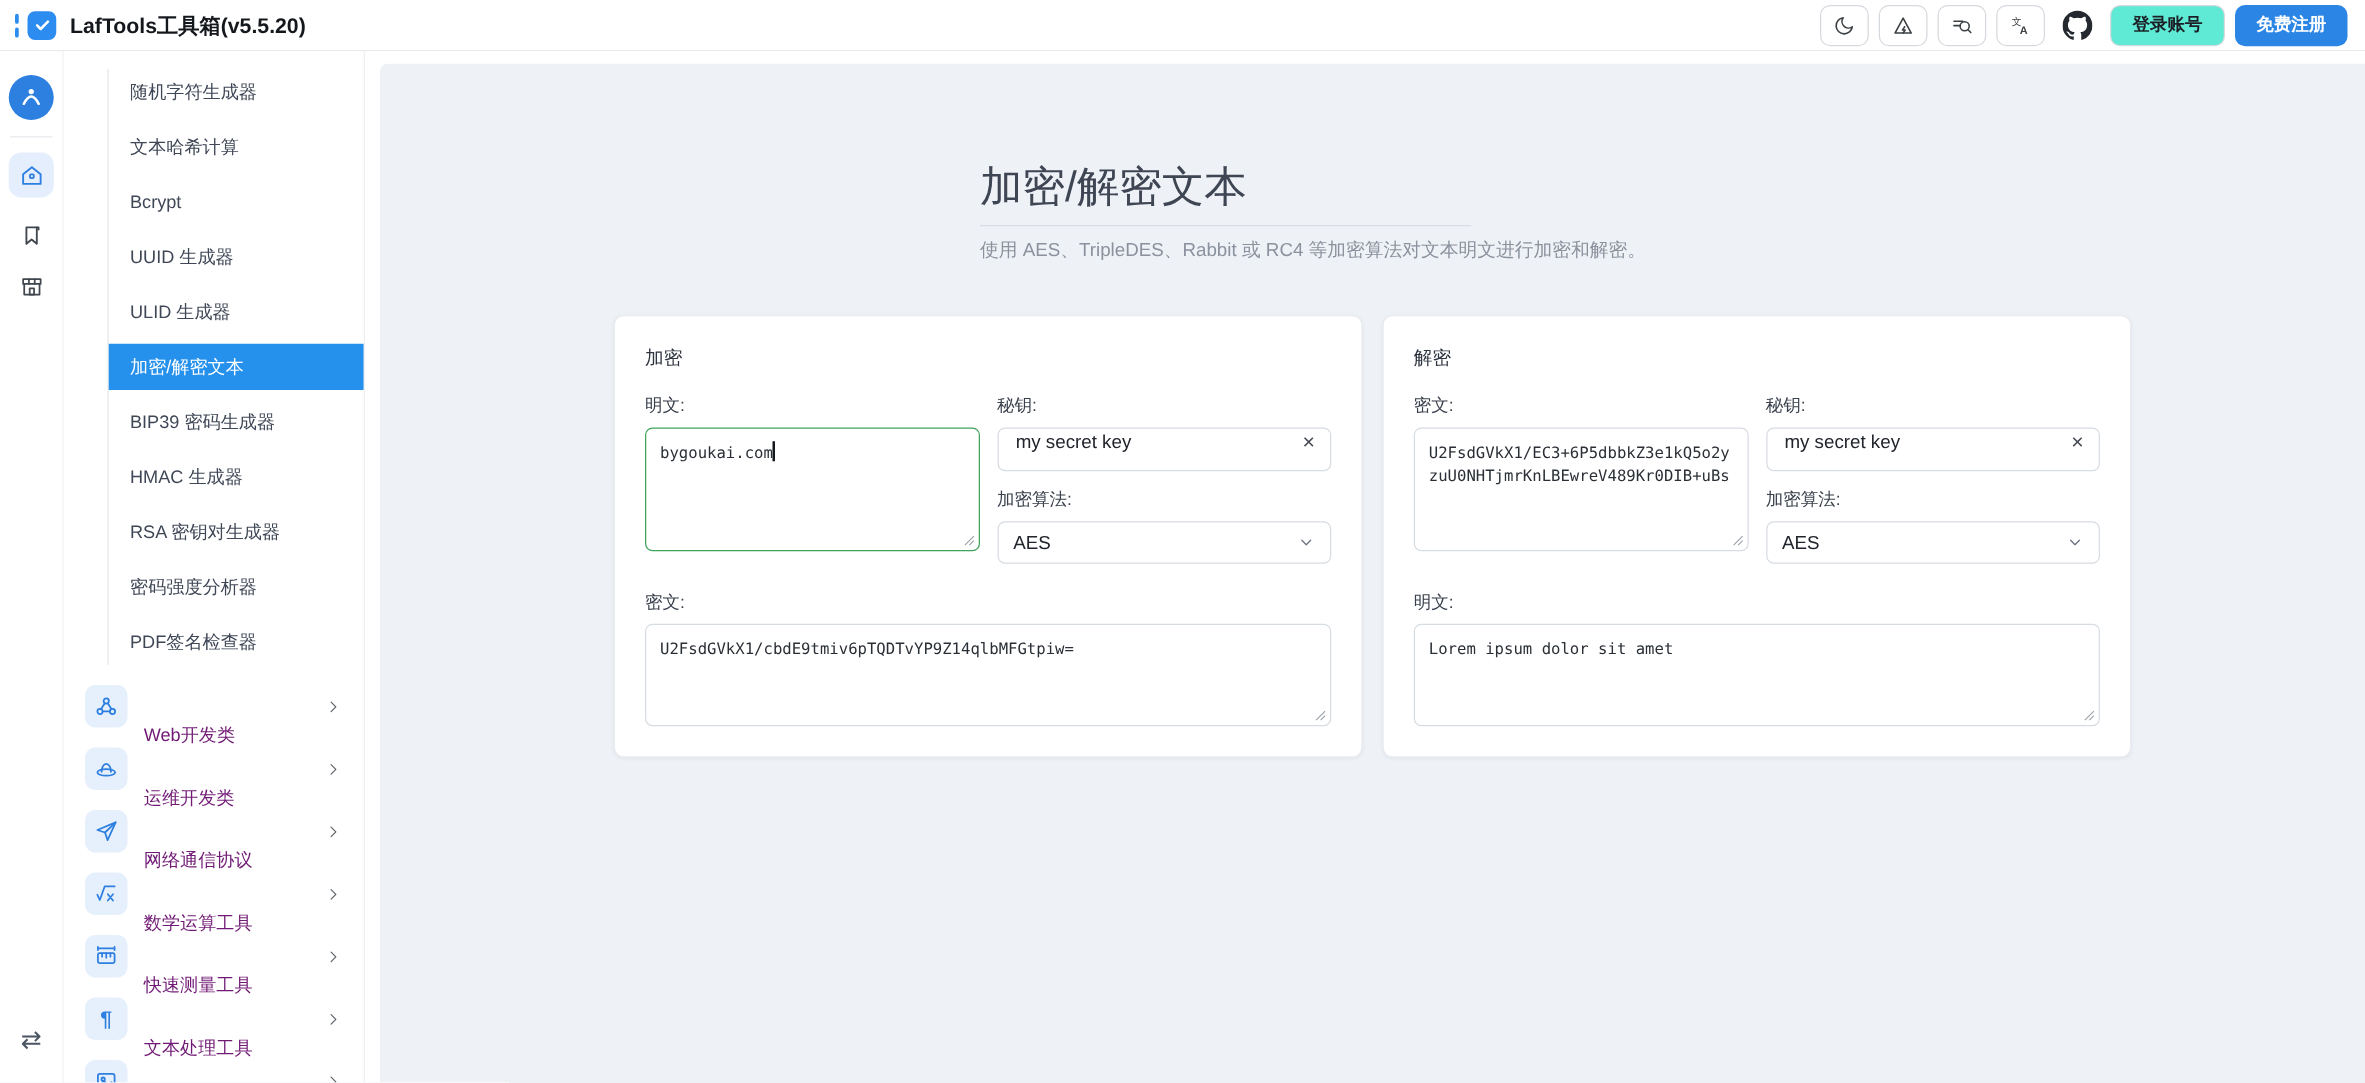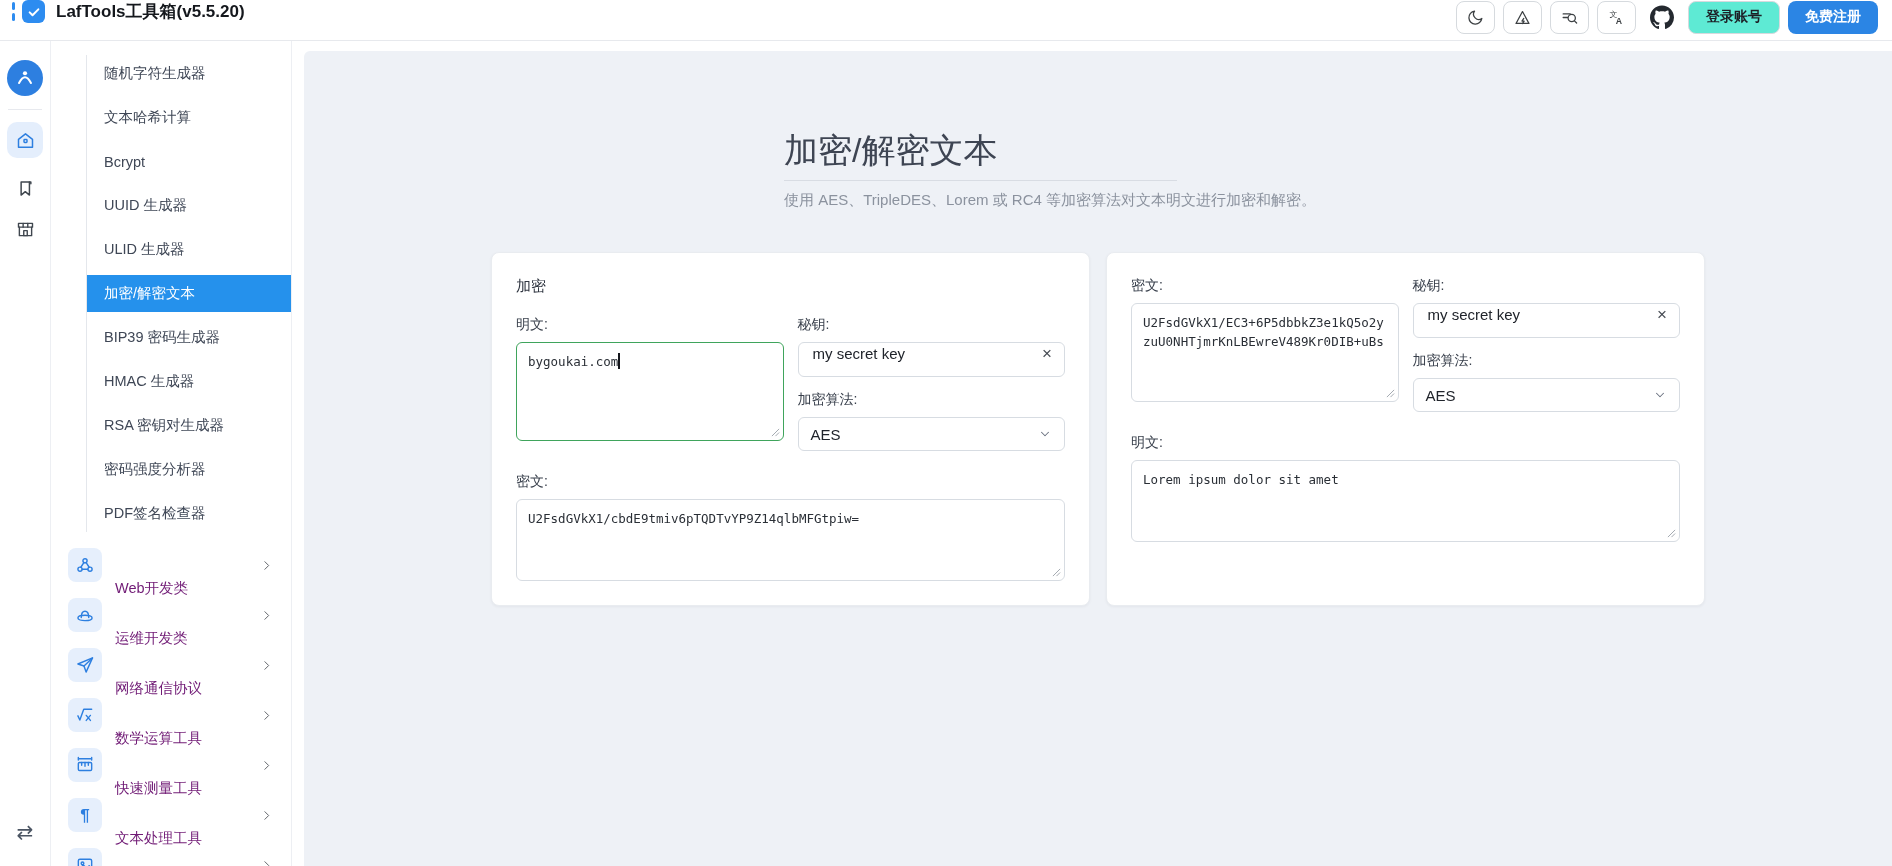--- a/index.html
+++ b/index.html
@@ -4,21 +4,21 @@
 <style>
   * { box-sizing: border-box; }
   html,body { margin:0; padding:0; }
   body {
     width:1892px; height:866px; overflow:hidden;
     font-family:"Liberation Sans","DejaVu Sans",sans-serif;
     background:#fff; color:#1f2329;
   }
   
   .topbar {
-    height:41px; display:flex; align-items:flex-start;
+    height:41px; display:flex; align-items:center;
     padding:0 14px 0 12px; border-bottom:1px solid #e7e9ed; background:#fff;
   }
   .brand { display:flex; align-items:center; gap:7px; }
   .dash-col { display:flex; flex-direction:column; gap:3px; }
   .dash-col i { display:block; width:3px; height:8px; background:#2d8cf0; border-radius:2px; }
   .logo-box {
     width:23px; height:23px; border-radius:6px; background:#2d8cf0;
     display:flex; align-items:center; justify-content:center;
   }
   .brand-text { font-size:17px; font-weight:700; color:#14171c; margin-left:4px; }
@@ -325,21 +325,21 @@
       </div>
     </div>
   </aside>
 
   <main class="main">
     <div class="panel">
 
       <div class="page-head">
         <div class="page-title">加密/解密文本</div>
         <div class="title-underline"></div>
-        <div class="page-subtitle">使用 AES、TripleDES、Lorem 或 RC4 等加密算法对文本明文进行加密和解密。</div>
+        <div class="page-subtitle">使用 AES、TripleDES、Rabbit 或 RC4 等加密算法对文本明文进行加密和解密。</div>
       </div>
 
       <div class="cards">
 
         <section class="card">
           <div class="card-title">加密</div>
           <div class="row">
             <div class="col">
               <label class="field-label">明文:</label>
               <div class="ta-wrap">
@@ -374,20 +374,21 @@
               <span class="resize-corner">
                   <svg width="9" height="9" viewBox="0 0 10 10">
                     <path d="M9 1L1 9M9 5L5 9" fill="none"></path>
                   </svg>
                 </span>
             </div>
           </div>
         </section>
 
         <section class="card">
+          <div class="card-title">解密</div>
           <div class="row">
             <div class="col">
               <label class="field-label">密文:</label>
               <div class="ta-wrap">
                 <textarea class="box" spellcheck="false" style="">U2FsdGVkX1/EC3+6P5dbbkZ3e1kQ5o2y
 zuU0NHTjmrKnLBEwreV489Kr0DIB+uBs</textarea>
                 <span class="resize-corner">
                     <svg width="9" height="9" viewBox="0 0 10 10">
                       <path d="M9 1L1 9M9 5L5 9" fill="none"></path>
                     </svg>

